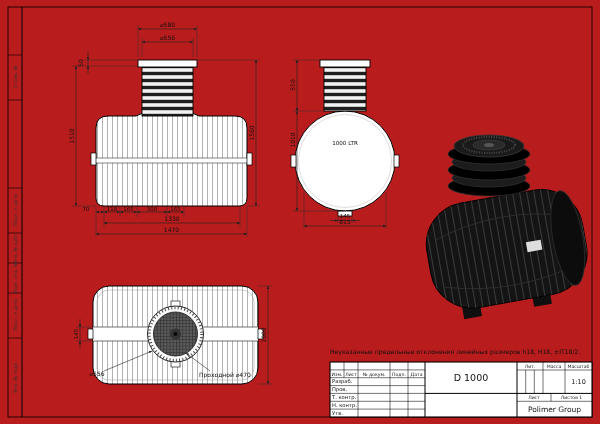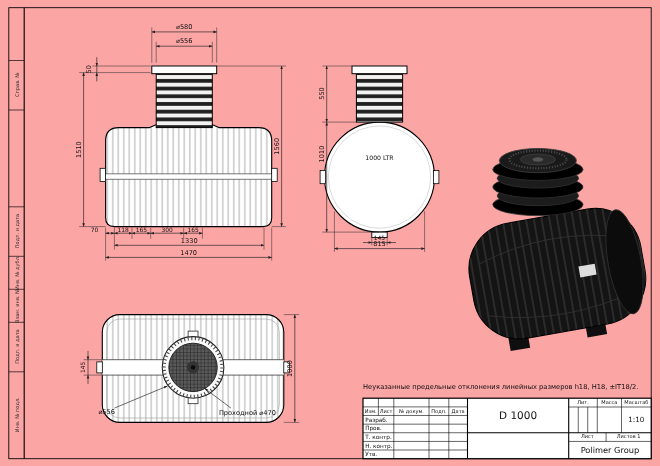--- a/index.html
+++ b/index.html
@@ -1,16 +1,16 @@
 <!DOCTYPE html>
 <html><head>
 <meta charset="utf-8">
 <style>
   html,body{margin:0;padding:0;background:#ffffff;}
-  .page{position:relative;width:600px;height:424px;background:#fca5a5;font-family:"DejaVu Sans",sans-serif;overflow:hidden;}
+  .page{position:relative;width:600px;height:424px;background:#b91c1c;font-family:"DejaVu Sans",sans-serif;overflow:hidden;}
   .page svg{position:absolute;left:0;top:0;}
   text{fill:#111;}
   .dim{font-size:6px;}
   .dimS{font-size:5.4px;}
   .note{font-size:6.1px;}
   .vol{font-size:5.6px;}
   .marg{font-size:4.6px;fill:#333;}
   .tb-small{font-size:4.6px;}
   .tb-row{font-size:5.2px;}
   .tb-code{font-size:9.5px;}

